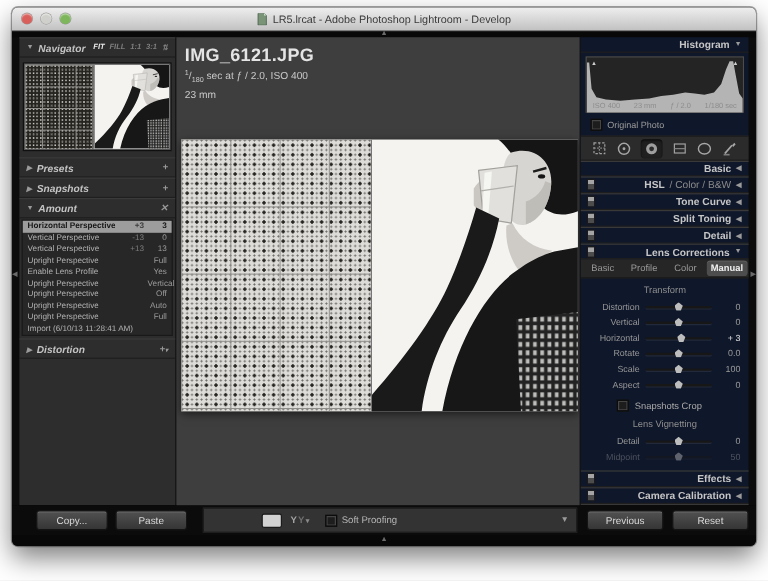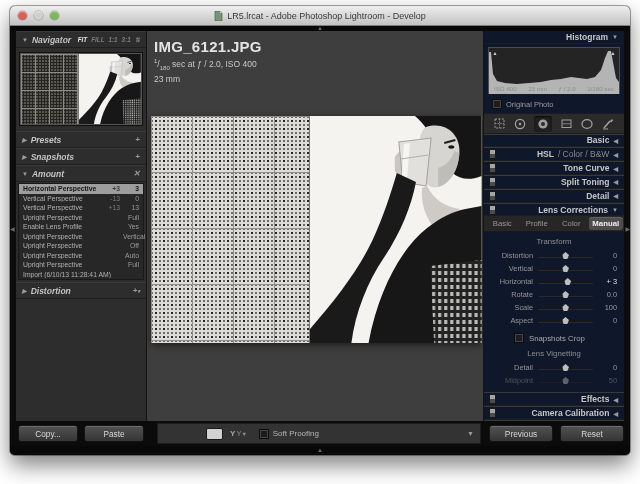--- a/index.html
+++ b/index.html
@@ -87,21 +87,21 @@
   .sl-label{width:42px;text-align:right;color:#969696;font-size:7.4px;}
   .sl-track{flex:1;height:2px;background:#171717;border-radius:1px;position:relative;box-shadow:0 1px 0 rgba(255,255,255,.08);}
   .sl-thumb{position:absolute;top:-3px;width:7px;height:7px;background:#bdbdbd;transform:translateX(-50%);
     clip-path:polygon(50% 0,100% 42%,76% 100%,24% 100%,0 42%);}
   .sl-value{width:19px;text-align:right;color:#9a9a9a;font-size:7.4px;}
   .sl-value.hot{color:#e2e2e2;}
   .dimrow{opacity:.45;}
   .ccrop{display:flex;align-items:center;gap:5px;margin:6px 0 1px 30px;color:#ababab;font-size:7.8px;}
   
   .bottom-row{height:25px;display:flex;align-items:center;background:#0b0b0b;flex:0 0 auto;}
-  .bl{width:137px;display:flex;align-items:center;gap:6px;padding-left:8px;flex:0 0 auto;}
+  .bl{width:137px;display:flex;align-items:center;gap:6px;padding-left:20px;flex:0 0 auto;}
   .btn{background:linear-gradient(#525252,#353535);border:1px solid #141414;border-radius:3px;color:#d8d8d8;
     font-size:8.3px;height:15px;display:flex;align-items:center;justify-content:center;
     box-shadow:inset 0 1px 0 rgba(255,255,255,.16);}
   .btn.w58{width:58px;} .btn.w62{width:62px;}
   .toolbar{flex:1;align-self:center;height:19px;margin:0 2px;background:#333;border:1px solid #1c1c1c;
     display:flex;align-items:center;gap:7px;padding:0 6px 0 48px;position:relative;}
   .loupe{width:15px;height:10px;background:#d2d2d2;border-radius:2px;border:1px solid #1a1a1a;}
   .yy{display:flex;align-items:center;gap:1px;color:#a5a5a5;font-size:8px;font-weight:bold;}
   .tb-caret{color:#8a8a8a;font-size:6px;}
   .soft{display:flex;align-items:center;gap:4px;color:#b5b5b5;font-size:8px;margin-left:6px;}

